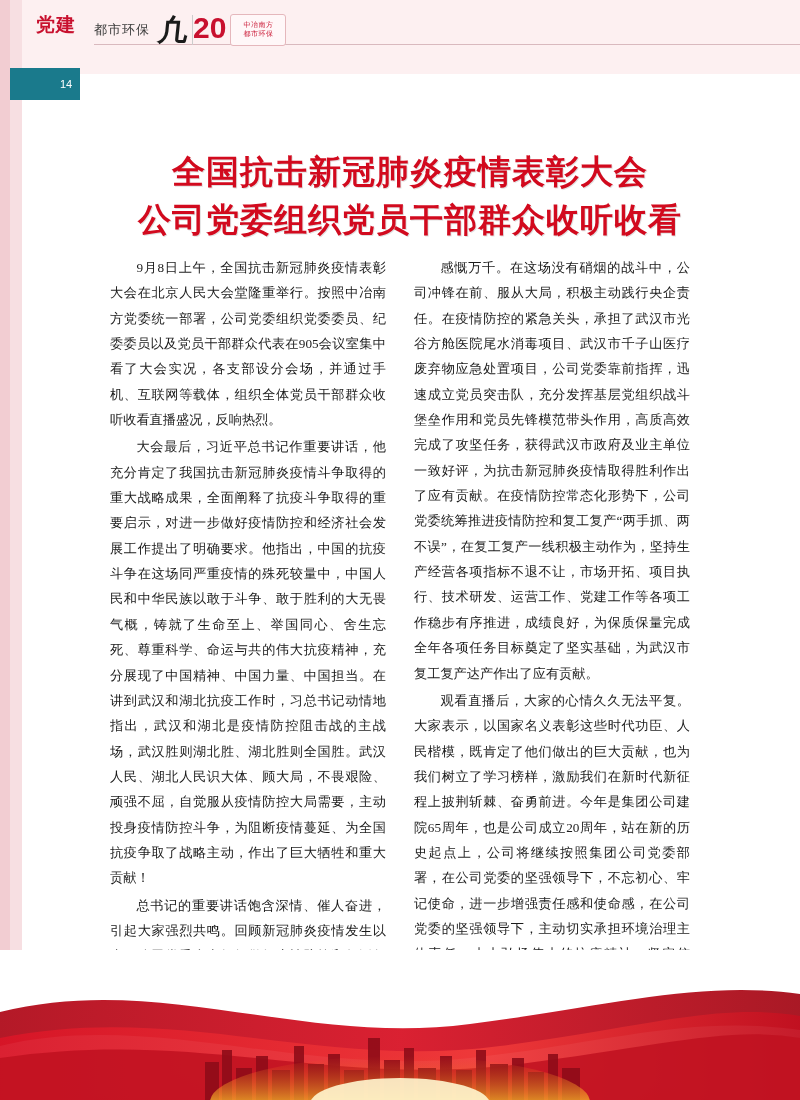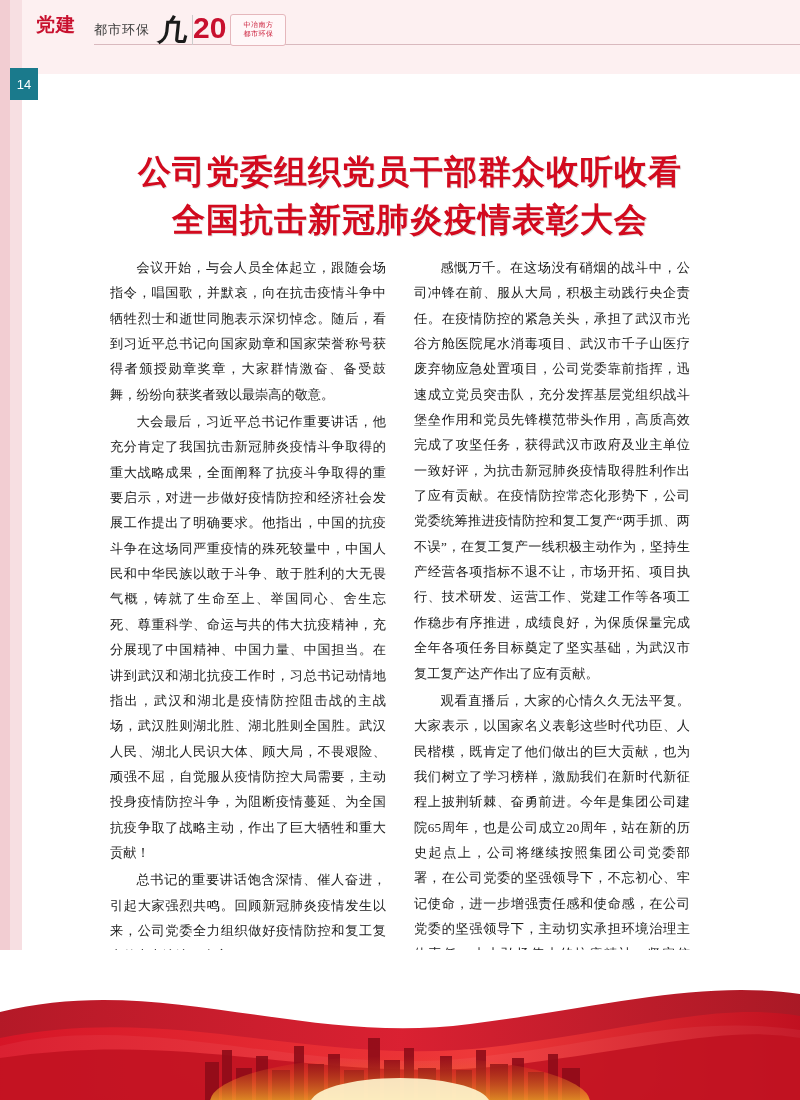--- a/index.html
+++ b/index.html
@@ -131,24 +131,25 @@
   
   .page-tab {
     position: absolute;
     left: 10px;
     top: 68px;
     width: 28px;
     height: 32px;
     background: #1a7a8c;
     color: #ffffff;
     font-family: "Liberation Sans", sans-serif;
-    font-size: 13px;
+    font-size: 11px;
     display: flex;
     align-items: center;
     justify-content: center;
+    padding-left: 42px;
   }
 
   
   .article-title {
     position: absolute;
     left: 60px;
     top: 148px;
     width: 700px;
     text-align: center;
     color: #d20a1e;
@@ -217,27 +218,27 @@
           <span>中冶南方</span>
           <span>都市环保</span>
         </div>
       </div>
     </div>
   </div>
 
   <div class="page-tab">14</div>
 
   <div class="article-title">
+    <div>全国抗击新冠肺炎疫情表彰大会</div>
     <div>公司党委组织党员干部群众收听收看</div>
-    <div>全国抗击新冠肺炎疫情表彰大会</div>
   </div>
 
   <div class="body-cols">
     <div class="col">
-      <p>会议开始，与会人员全体起立，跟随会场指令，唱国歌，并默哀，向在抗击疫情斗争中牺牲烈士和逝世同胞表示深切悼念。随后，看到习近平总书记向国家勋章和国家荣誉称号获得者颁授勋章奖章，大家群情激奋、备受鼓舞，纷纷向获奖者致以最崇高的敬意。</p>
+      <p>9月8日上午，全国抗击新冠肺炎疫情表彰大会在北京人民大会堂隆重举行。按照中冶南方党委统一部署，公司党委组织党委委员、纪委委员以及党员干部群众代表在905会议室集中看了大会实况，各支部设分会场，并通过手机、互联网等载体，组织全体党员干部群众收听收看直播盛况，反响热烈。</p>
       <p>大会最后，习近平总书记作重要讲话，他充分肯定了我国抗击新冠肺炎疫情斗争取得的重大战略成果，全面阐释了抗疫斗争取得的重要启示，对进一步做好疫情防控和经济社会发展工作提出了明确要求。他指出，中国的抗疫斗争在这场同严重疫情的殊死较量中，中国人民和中华民族以敢于斗争、敢于胜利的大无畏气概，铸就了生命至上、举国同心、舍生忘死、尊重科学、命运与共的伟大抗疫精神，充分展现了中国精神、中国力量、中国担当。在讲到武汉和湖北抗疫工作时，习总书记动情地指出，武汉和湖北是疫情防控阻击战的主战场，武汉胜则湖北胜、湖北胜则全国胜。武汉人民、湖北人民识大体、顾大局，不畏艰险、顽强不屈，自觉服从疫情防控大局需要，主动投身疫情防控斗争，为阻断疫情蔓延、为全国抗疫争取了战略主动，作出了巨大牺牲和重大贡献！</p>
       <p>总书记的重要讲话饱含深情、催人奋进，引起大家强烈共鸣。回顾新冠肺炎疫情发生以来，公司党委全力组织做好疫情防控和复工复产的点点滴滴，大家</p>
     </div>
     <div class="col">
       <p>感慨万千。在这场没有硝烟的战斗中，公司冲锋在前、服从大局，积极主动践行央企责任。在疫情防控的紧急关头，承担了武汉市光谷方舱医院尾水消毒项目、武汉市千子山医疗废弃物应急处置项目，公司党委靠前指挥，迅速成立党员突击队，充分发挥基层党组织战斗堡垒作用和党员先锋模范带头作用，高质高效完成了攻坚任务，获得武汉市政府及业主单位一致好评，为抗击新冠肺炎疫情取得胜利作出了应有贡献。在疫情防控常态化形势下，公司党委统筹推进疫情防控和复工复产“两手抓、两不误”，在复工复产一线积极主动作为，坚持生产经营各项指标不退不让，市场开拓、项目执行、技术研发、运营工作、党建工作等各项工作稳步有序推进，成绩良好，为保质保量完成全年各项任务目标奠定了坚实基础，为武汉市复工复产达产作出了应有贡献。</p>
       <p>观看直播后，大家的心情久久无法平复。大家表示，以国家名义表彰这些时代功臣、人民楷模，既肯定了他们做出的巨大贡献，也为我们树立了学习榜样，激励我们在新时代新征程上披荆斩棘、奋勇前进。今年是集团公司建院65周年，也是公司成立20周年，站在新的历史起点上，公司将继续按照集团公司党委部署，在公司党委的坚强领导下，不忘初心、牢记使命，进一步增强责任感和使命感，在公司党委的坚强领导下，主动切实承担环境治理主体责任，大力弘扬伟大的抗疫精神，坚定信心，克难奋进，苦练内功，不负时代，确保完成年度生产经营任务目标，将大会精神落实到推动公司可持续高质量发展的实践中去，为集团公司高质量实现“三五”发展战略目标不懈努力！为实现中华民族伟大复兴的中国梦不懈奋斗！</p>
 
     </div>
   </div>
 

